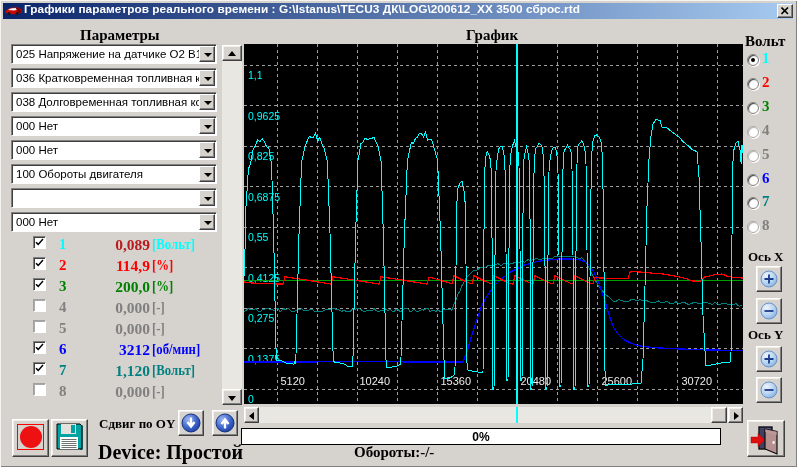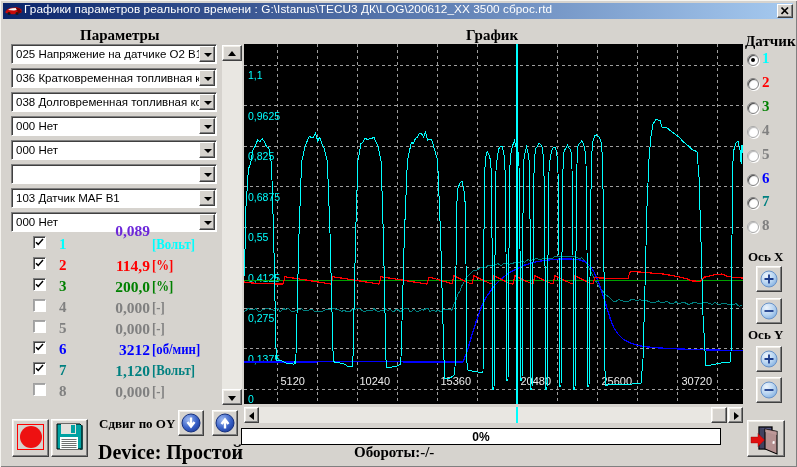--- a/index.html
+++ b/index.html
@@ -1,19 +1,19 @@
 <!DOCTYPE html>
 <html><head><meta charset="utf-8">
 <style>
 * { margin:0; padding:0; box-sizing:border-box; }
 html,body { width:797px; height:467px; overflow:hidden; }
 body { position:relative; background:#D6D3CE; font-family:"Liberation Sans",sans-serif; box-shadow:inset 1px 1px 0 #F5F4F0, inset -1px -1px 0 #808080; }
 .abs { position:absolute; }
 .titlebar { position:absolute; left:3px; top:3px; width:790px; height:16px; background:linear-gradient(to right,#0A246A,#A6CAF0); }
-.title { position:absolute; left:24px; top:2px; color:#fff; font-size:11.8px; font-weight:normal; white-space:nowrap; letter-spacing:0.05px; }
+.title { position:absolute; left:24px; top:2px; color:#fff; font-size:11.8px; font-weight:bold; white-space:nowrap; letter-spacing:0.05px; }
 .closebtn { position:absolute; left:777px; top:4px; width:16px; height:14px; background:#D6D3CE; border:1px solid; border-color:#fff #404040 #404040 #fff; box-shadow:inset -1px -1px 0 #808080; }
 .closebtn svg { display:block; margin:2px auto 0; }
 .hdr { position:absolute; font-family:"Liberation Serif",serif; font-weight:bold; font-size:15px; color:#000; }
 .combo { position:absolute; left:11px; width:206px; height:20px; background:#fff; border:1px solid; border-color:#808080 #fff #fff #808080; box-shadow:inset 1px 1px 0 #404040; }
 .ct { position:absolute; left:4px; top:3px; font-size:11.5px; white-space:nowrap; overflow:hidden; width:188px; color:#000; }
 .cbtn { position:absolute; right:1px; top:1px; width:16px; height:16px; background:#D6D3CE; border:1px solid; border-color:#fff #404040 #404040 #fff; box-shadow:inset -1px -1px 0 #808080; }
 .dn { position:absolute; left:4px; top:6px; width:0; height:0; border-left:4px solid transparent; border-right:4px solid transparent; border-top:4px solid #000; }
 .cb { position:absolute; width:13px; height:13px; background:#fff; border:1px solid; border-color:#808080 #fff #fff #808080; box-shadow:inset 1px 1px 0 #404040; }
 .cb svg { display:block; margin:0px 0 0 0px; }
 .cbd { box-shadow:inset 1px 1px 0 #A8A8A8; border-color:#A0A0A0 #fff #fff #A0A0A0; }
@@ -40,21 +40,21 @@
 </svg>
 <div class="title">Графики параметров реального времени : G:\Istanus\TECU3 ДК\LOG\200612_XX 3500 сброс.rtd</div>
 <div class="closebtn">
     <svg width="8" height="8" viewBox="0 0 8 8">
       <path d="M0.5,0.5 L7,7 M7,0.5 L0.5,7" stroke="#000" stroke-width="1.6"></path>
     </svg>
   </div>
 
 <div class="hdr" style="left:80px;top:27px;">Параметры</div>
 <div class="hdr" style="left:466px;top:27px;">График</div>
-<div class="hdr" style="left:745px;top:33px;">Датчик</div>
+<div class="hdr" style="left:745px;top:33px;">Вольт</div>
 
 <div class="combo" style="top:44px">
     <div class="ct">025 Напряжение на датчике O2 B1 S</div>
     <div class="cbtn">
       <span class="dn"></span>
     </div>
   </div>
 <div class="combo" style="top:68px">
     <div class="ct">036 Кратковременная топливная кор</div>
     <div class="cbtn">
@@ -73,43 +73,43 @@
       <span class="dn"></span>
     </div>
   </div>
 <div class="combo" style="top:140px">
     <div class="ct">000 Нет</div>
     <div class="cbtn">
       <span class="dn"></span>
     </div>
   </div>
 <div class="combo" style="top:164px">
+    <div class="ct">100 Обороты двигателя</div>
     <div class="cbtn">
       <span class="dn"></span>
     </div>
   </div>
 <div class="combo" style="top:188px">
-    <div class="ct">103 Датчик MAF B1</div>
     <div class="cbtn">
       <span class="dn"></span>
     </div>
   </div>
 <div class="combo" style="top:212px">
     <div class="ct">000 Нет</div>
     <div class="cbtn">
       <span class="dn"></span>
     </div>
   </div>
 <div class="cb " style="left:33px;top:236px">
     <svg width="11" height="11" viewBox="0 0 11 11">
       <path d="M2,5.2 L4.2,7.4 L9,2" stroke="#000" stroke-width="1.5" fill="none"></path>
     </svg>
   </div>
 <div class="num" style="left:59px;top:236px;color:#00ffff">1</div>
-<div class="val" style="left:60px;top:222px;width:90px;color:#6d28d9">0,089</div>
+<div class="val" style="left:60px;top:236px;width:90px;color:#b91c1c">0,089</div>
 <div class="unit" style="left:152px;top:236px;color:#00ffff">[Вольт]</div>
 <div class="cb " style="left:33px;top:257px">
     <svg width="11" height="11" viewBox="0 0 11 11">
       <path d="M2,5.2 L4.2,7.4 L9,2" stroke="#000" stroke-width="1.5" fill="none"></path>
     </svg>
   </div>
 <div class="num" style="left:59px;top:257px;color:#ff0000">2</div>
 <div class="val" style="left:60px;top:257px;width:90px;color:#ff0000">114,9</div>
 <div class="unit" style="left:152px;top:257px;color:#ff0000">[%]</div>
 <div class="cb " style="left:33px;top:278px">

